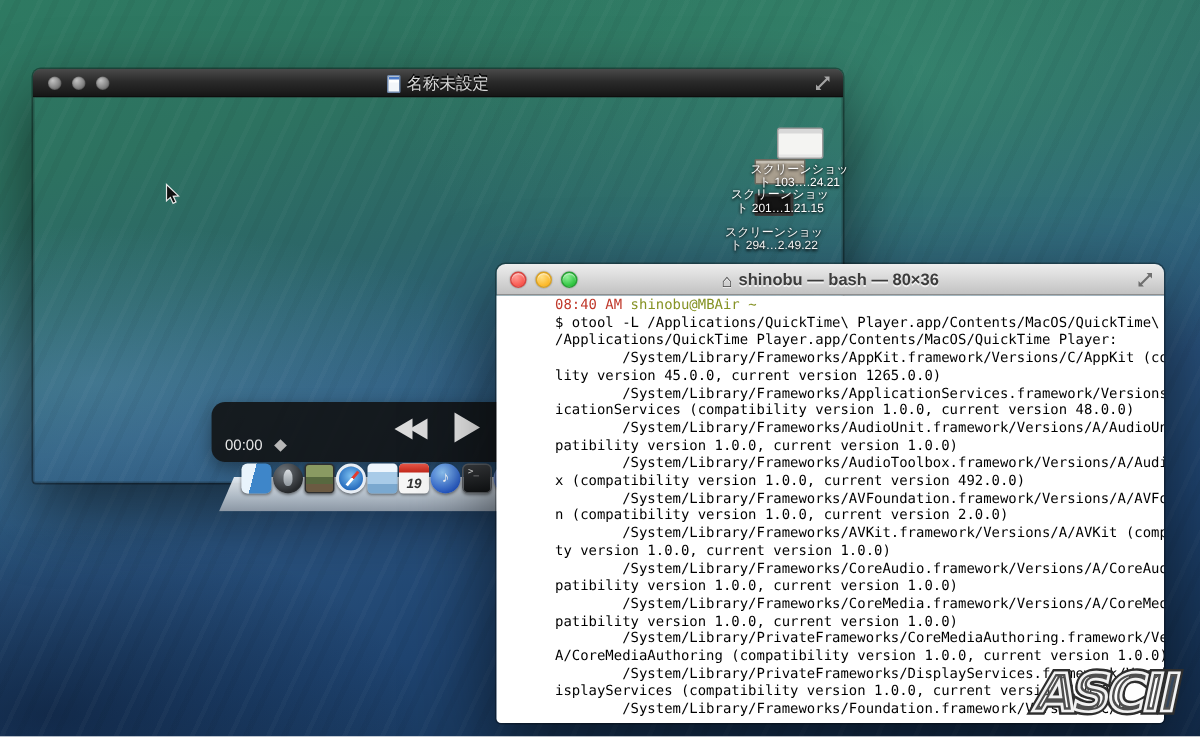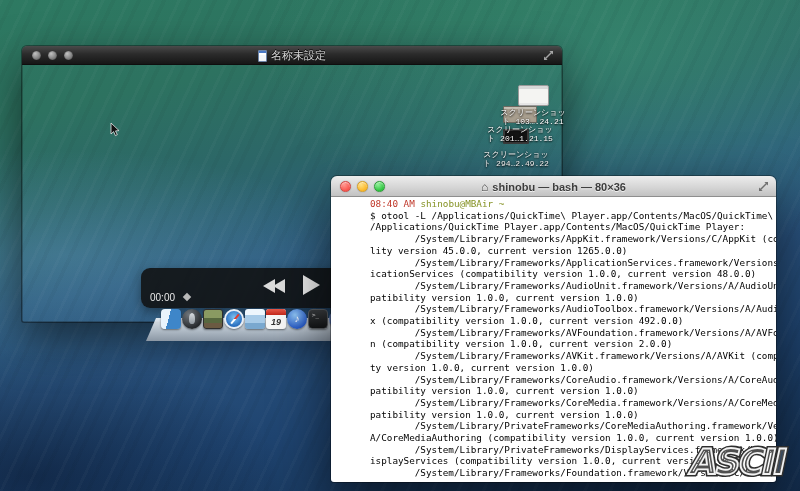--- a/index.html
+++ b/index.html
@@ -60,21 +60,21 @@
     border-left:12px solid #dcdcdc; }
   .qt-time { position:absolute; left:9px; bottom:5px; color:#e8e8e8; font-size:10px;
     font-family:"Liberation Sans",sans-serif; }
   .qt-scrubber { position:absolute; left:43px; bottom:8px; width:6px; height:6px;
     background:#b8b8b8; transform:rotate(45deg); }
 
   
   .desk-icon { position:absolute; width:78px; text-align:center; }
   .desk-icon .thumb { margin:0 auto; }
   .desk-icon .lbl { color:#fff; font-size:8px; line-height:9px;
-    text-shadow:0 1px 2px rgba(0,0,0,0.9), 0 0 2px rgba(0,0,0,0.7); white-space:nowrap;font-family:Liberation Mono, monospace; }
+    text-shadow:0 1px 2px rgba(0,0,0,0.9), 0 0 2px rgba(0,0,0,0.7); white-space:nowrap; }
   #desk-icon-1 { left:494px; top:85px; z-index:14; }
   #desk-icon-1 .thumb { width:31px; height:21px; background:#f4f4f2; border:1px solid #9a9a9a;
     border-radius:2px; box-shadow:inset 0 3px 0 #d8d8d8, inset 0 -2px 0 #e6e6e6; margin-bottom:2px; }
   #desk-icon-2 { left:481px; top:106px; z-index:13; }
   #desk-icon-2 .thumb { width:34px; height:17px; background:#a89e8e; border:1px solid #6d6a60;
     border-radius:1px; box-shadow:inset 0 2px 0 rgba(255,255,255,0.35); margin-bottom:2px; }
   #desk-icon-3 { left:477px; top:129px; z-index:12; }
   #desk-icon-3 .thumb { width:26px; height:15px; background:#151515; border:2px solid #3c3c3c;
     border-radius:1px; margin-bottom:6px; }
 

